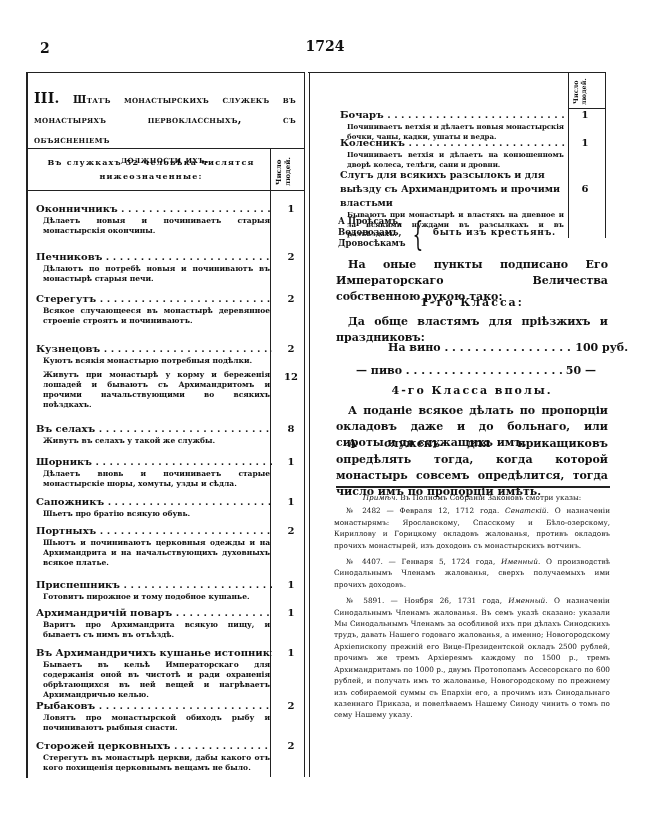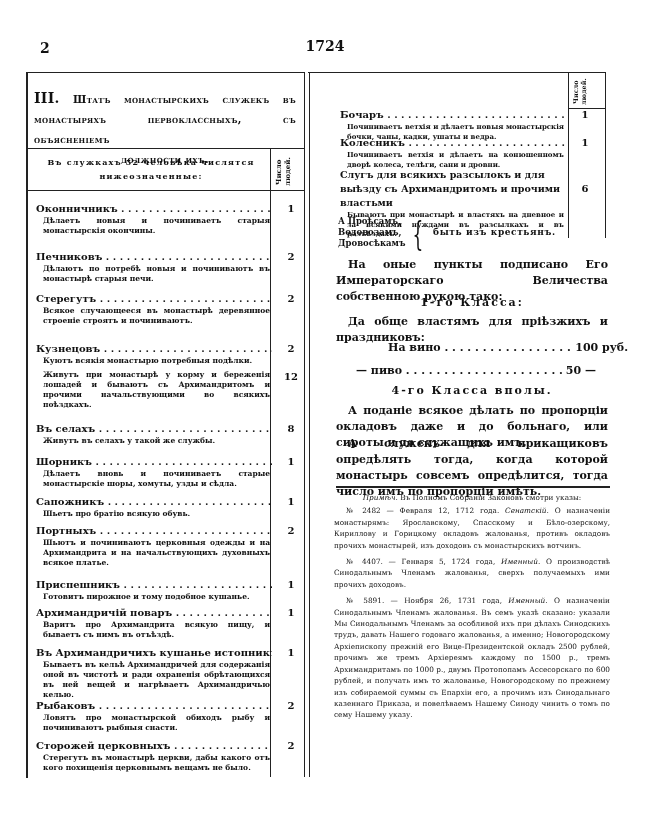--- a/index.html
+++ b/index.html
@@ -165,21 +165,21 @@
     <div class="entry-desc">Готовитъ пирожное и тому подобное кушанье.</div>
     <div class="entry-count">1</div>
   </div>
   <div class="entry" style="height:40px">
     <div class="entry-title">Архимандричій поваръ</div>
     <div class="entry-desc">Варитъ про Архимандрита всякую пищу, и бываетъ съ нимъ въ отъѣздѣ.</div>
     <div class="entry-count">1</div>
   </div>
   <div class="entry" style="height:53px">
     <div class="entry-title">Въ Архимандричихъ кушанье истопникъ</div>
-    <div class="entry-desc">Бываетъ въ кельѣ Архимандричей для содержанія оной въ чистотѣ и ради охраненія обрѣтающихся въ ней вещей и нагрѣваетъ Архимандричью келью.</div>
+    <div class="entry-desc">Бываетъ въ кельѣ Императорскаго для содержанія оной въ чистотѣ и ради охраненія обрѣтающихся въ ней вещей и нагрѣваетъ Архимандричью келью.</div>
     <div class="entry-count">1</div>
   </div>
   <div class="entry" style="height:40px">
     <div class="entry-title">Рыбаковъ</div>
     <div class="entry-desc">Ловятъ про монастырской обиходъ рыбу и починиваютъ рыбныя снасти.</div>
     <div class="entry-count">2</div>
   </div>
   <div class="entry" style="height:40px">
     <div class="entry-title">Сторожей церковныхъ</div>
     <div class="entry-desc">Стерегутъ въ монастырѣ церкви, дабы какого отъ кого похищенія церковнымъ вещамъ не было.</div>

